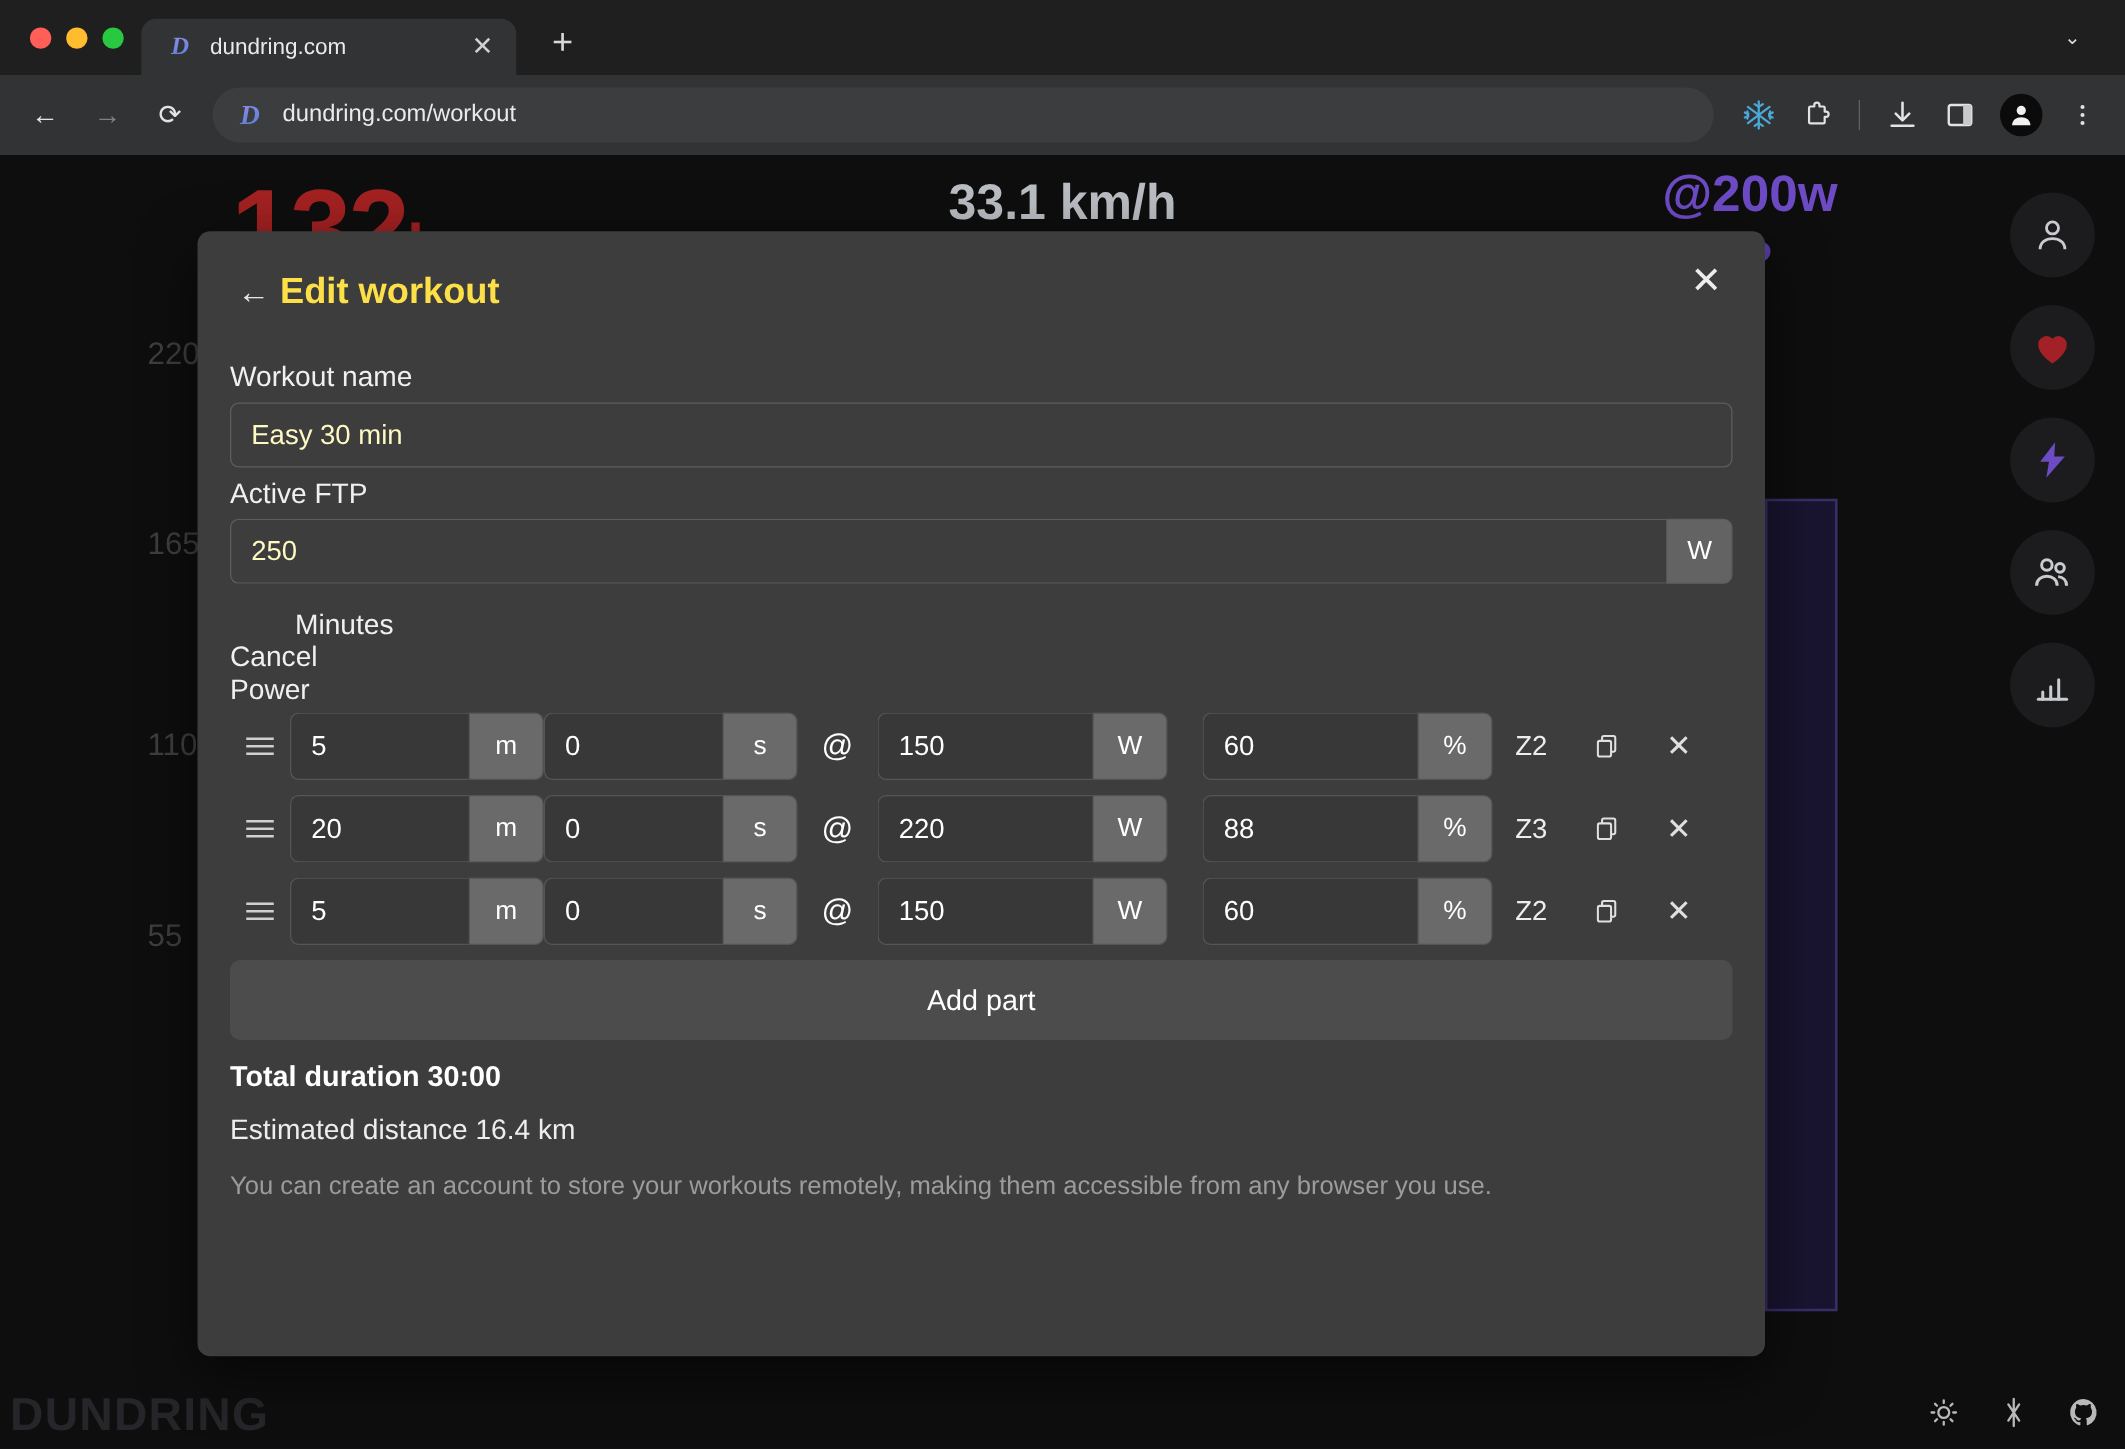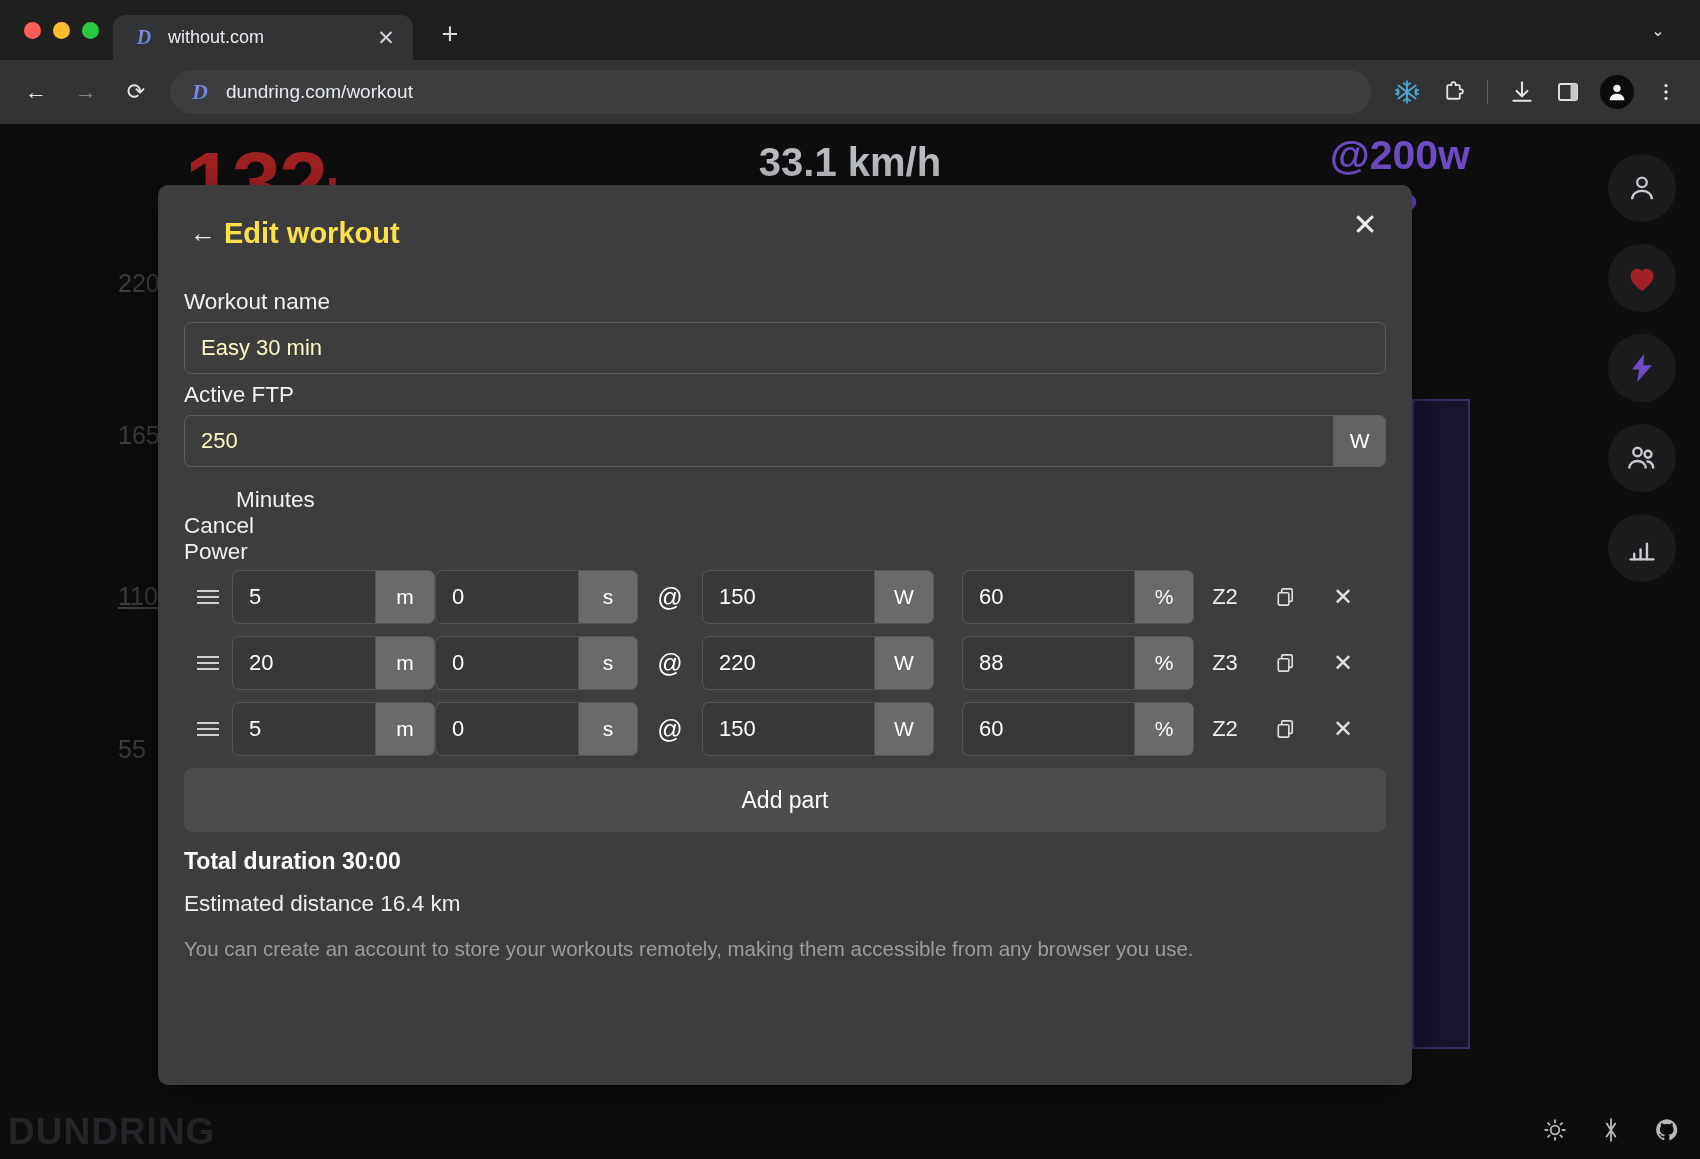--- a/index.html
+++ b/index.html
@@ -146,21 +146,21 @@
   <div class="tabstrip">
     <div class="traffic">
       <span class="dot r"></span>
       <span class="dot y"></span>
       <span class="dot g"></span>
     </div>
     <div class="tab">
       <span class="tab-fav">
         <span class="dlogo">D</span>
       </span>
-      <span class="tab-title">without.com</span>
+      <span class="tab-title">dundring.com</span>
       <span class="tab-close">✕</span>
     </div>
     <div class="newtab">+</div>
     <div class="chev-win">⌄</div>
   </div>
 
   <div class="toolbar">
     <div class="navbtn">←</div>
     <div class="navbtn dim">→</div>
     <div class="navbtn">⟳</div>
@@ -223,21 +223,21 @@
         <div>9.5 km</div>
       </div>
       <div class="hud-pow">
         <span>@200w</span>
         <div class="sub">● ● ●</div>
       </div>
     </div>
 
     <div class="axis" style="top:145px;">220</div>
     <div class="axis" style="top:297px;">165</div>
-    <div class="axis" style="top:458px;text-decoration:underline;">110</div>
+    <div class="axis" style="top:458px;">110</div>
     <div class="axis" style="top:611px;">55</div>
 
     <div class="graphbox"></div>
 
     <div class="brand">DUNDRING</div>
 
     <div class="rail">
       <div class="rail-btn">
         <svg width="34" height="34" viewBox="0 0 24 24" fill="none" stroke="#c9cbce" stroke-width="1.6">
           <circle cx="12" cy="8" r="3.4"></circle>

